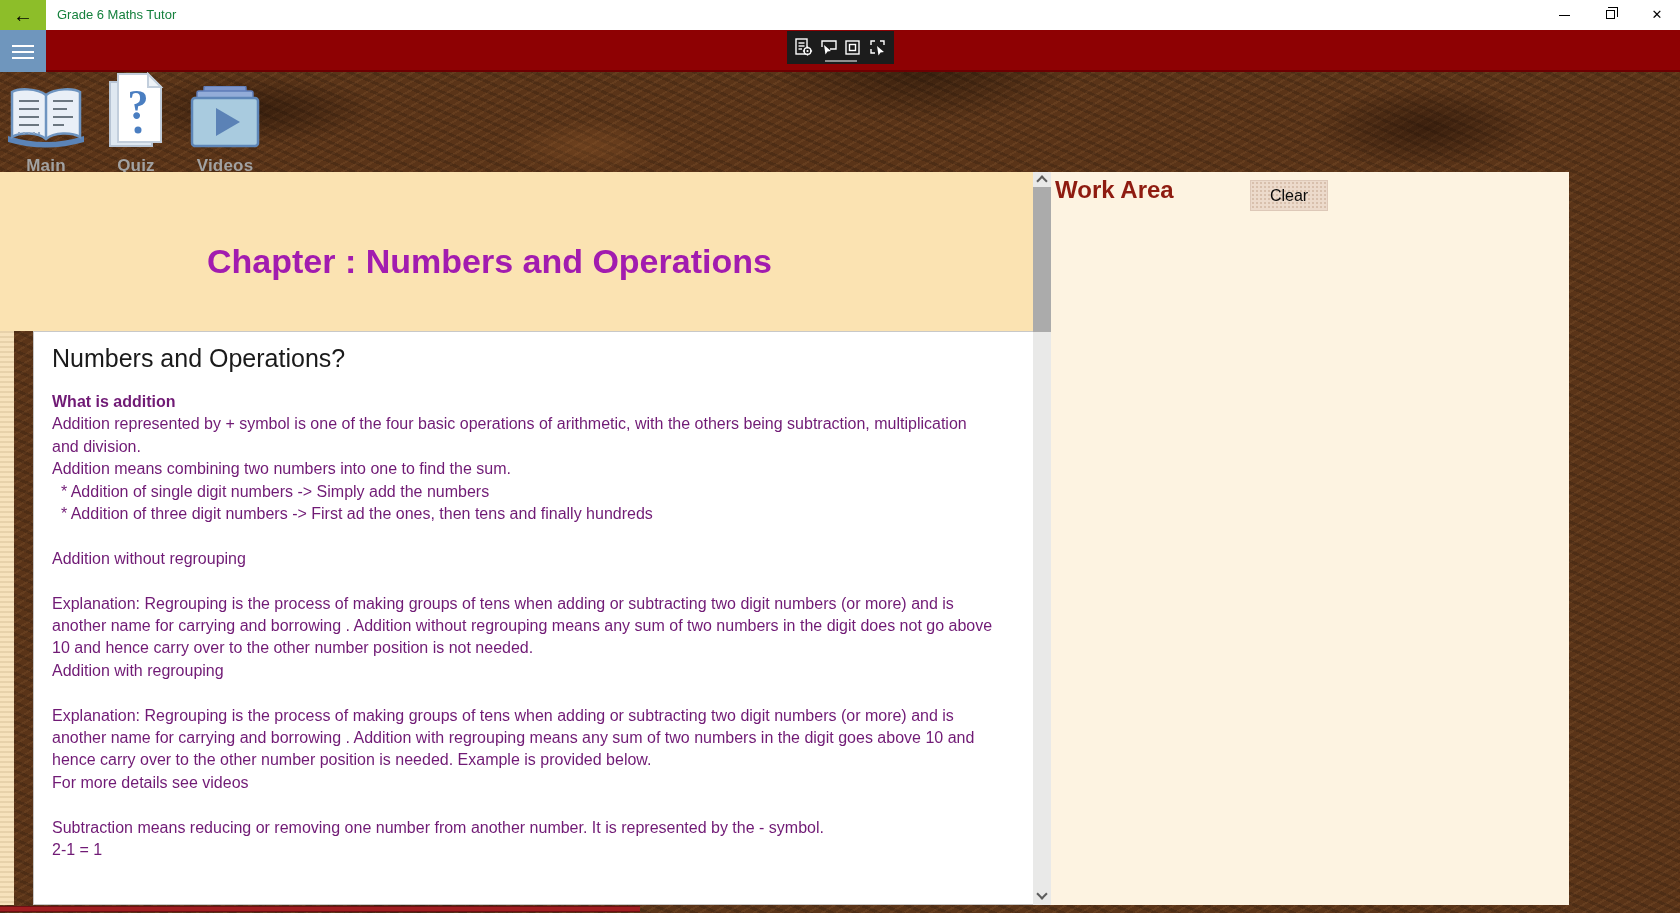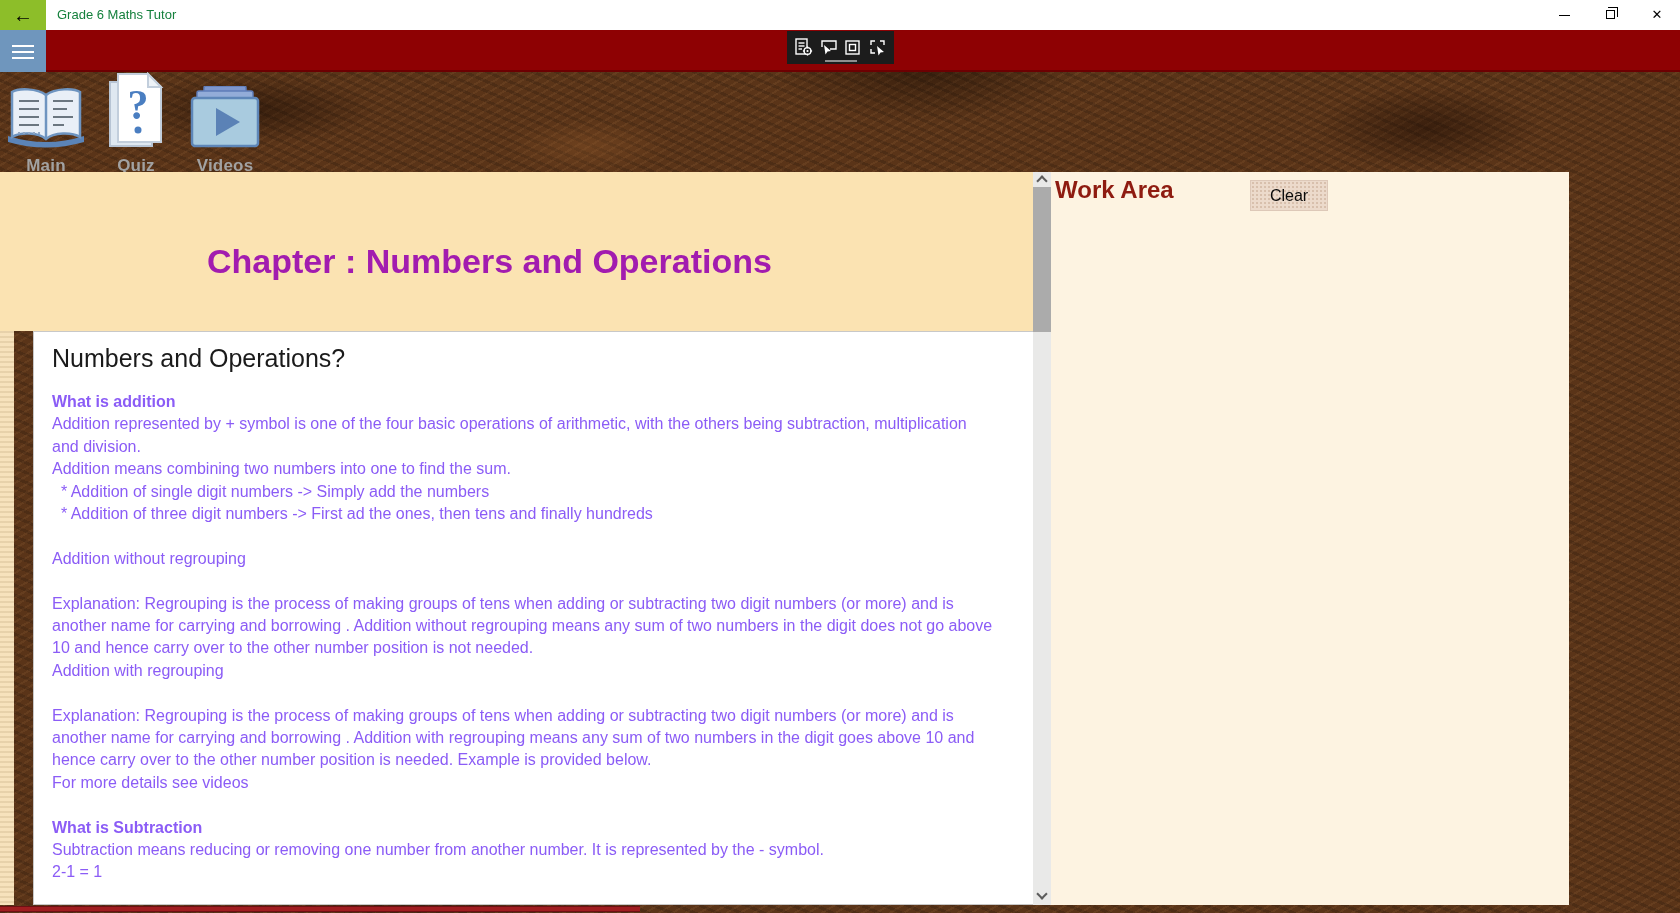--- a/index.html
+++ b/index.html
@@ -53,21 +53,21 @@
   
   .chapter-band { position:absolute; left:0; top:172px; width:1033px; height:159px; background:#fbe3b2; }
   .chapter-title { position:absolute; left:207px; top:70px; font-size:34px; font-weight:bold; color:#a21caf; white-space:nowrap; }
 
   .gutter { position:absolute; left:0; top:331px; width:14px; height:574px; background:#f7e2bc;
             background-image:repeating-linear-gradient(180deg, rgba(120,90,40,.12) 0 2px, transparent 2px 5px); }
 
   .white-panel { position:absolute; left:14px; top:331px; width:1019px; height:574px; background:#ffffff;
                  border:1px solid #c8c8c8; padding:12px 18px; overflow:hidden;margin-left:19px; }
   .section-title { font-size:25px; font-weight:400; color:#1a1a1a; margin:0 0 18px 0; }
-  .content-text { width:945px; font-size:16px; line-height:22.4px; color:#8b5cf6; }
+  .content-text { width:945px; font-size:16px; line-height:22.4px; color:#701a75; }
   .para { min-height:22.4px; white-space:pre-wrap; }
   .para.bold { font-weight:bold; }
   .para.gap { height:22.4px; }
 
   
   .scrollbar { position:absolute; left:1033px; top:172px; width:18px; height:733px; background:#e9e9e8; }
   .sb-thumb { position:absolute; left:0; top:15px; width:18px; height:145px; background:#ababab; cursor:pointer; }
   .sb-arrow { position:absolute; left:5px; width:8px; height:8px; cursor:pointer; }
   .sb-arrow::before { content:""; position:absolute; left:0; top:2px; width:6px; height:6px; border-left:2px solid #5c5c5c; border-top:2px solid #5c5c5c; }
   .sb-up { top:3px; }
@@ -228,21 +228,20 @@
         <div class="para ">  * Addition of three digit numbers -&gt; First ad the ones, then tens and finally hundreds</div>
         <div class="para gap"></div>
         <div class="para ">Addition without regrouping</div>
         <div class="para gap"></div>
         <div class="para ">Explanation: Regrouping is the process of making groups of tens when adding or subtracting two digit numbers (or more) and is another name for carrying and borrowing . Addition without regrouping means any sum of two numbers in the digit does not go above 10 and hence carry over to the other number position is not needed.</div>
         <div class="para ">Addition with regrouping</div>
         <div class="para gap"></div>
         <div class="para ">Explanation: Regrouping is the process of making groups of tens when adding or subtracting two digit numbers (or more) and is another name for carrying and borrowing . Addition with regrouping means any sum of two numbers in the digit goes above 10 and hence carry over to the other number position is needed. Example is provided below.</div>
         <div class="para ">For more details see videos</div>
         <div class="para gap"></div>
-        <div class="para bold">What is Subtraction</div>
         <div class="para ">Subtraction means reducing or removing one number from another number. It is represented by the - symbol.</div>
         <div class="para ">2-1 = 1</div>
       </div>
   </div>
 
   <div class="scrollbar">
     <span class="sb-arrow sb-up"></span>
     <div class="sb-thumb"></div>
     <span class="sb-arrow sb-down"></span>
   </div>

